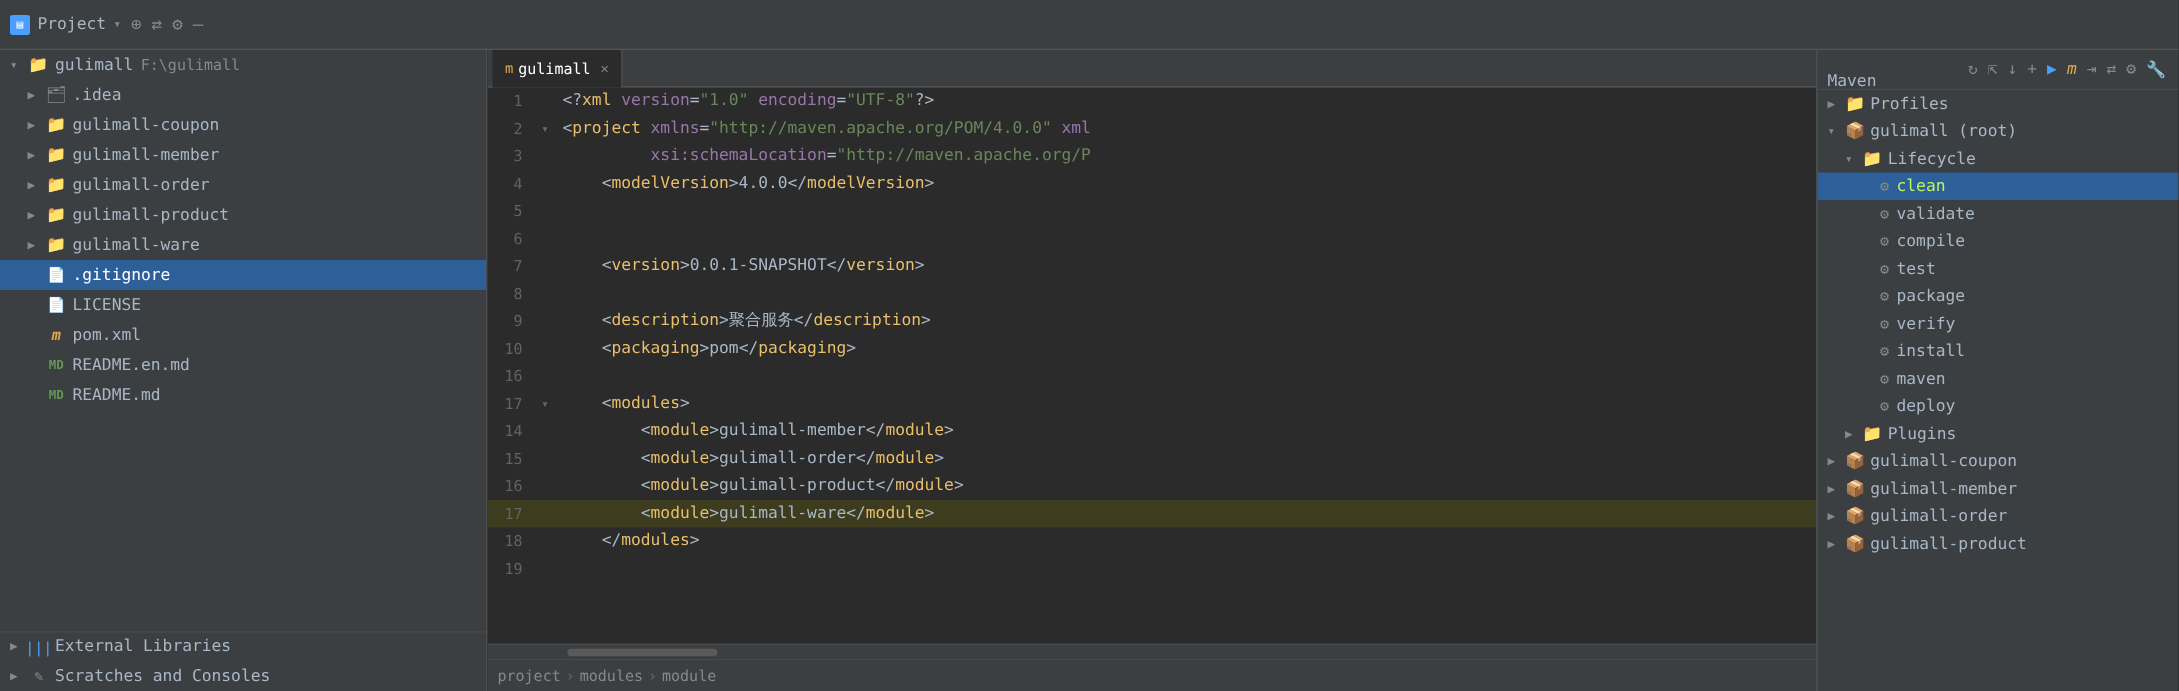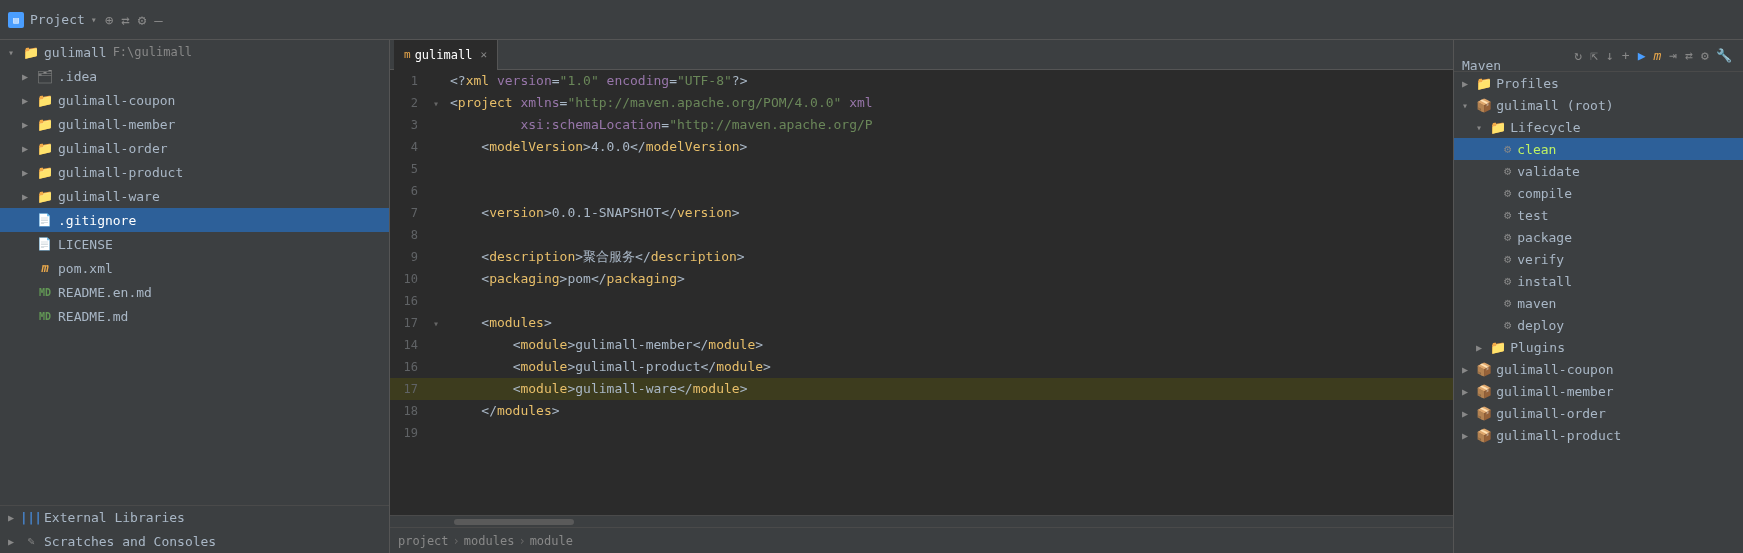--- a/index.html
+++ b/index.html
@@ -511,20 +511,25 @@
           <span class="line-content">    <span class="xml-bracket">&lt;</span><span class="xml-tag">modules</span><span class="xml-bracket">&gt;</span></span>
         </div>
 
 
         <div class="code-line">
           <span class="line-number">14</span>
           <span class="line-gutter"></span>
           <span class="line-content">        <span class="xml-bracket">&lt;</span><span class="xml-tag">module</span><span class="xml-bracket">&gt;</span><span class="xml-text">gulimall-member</span><span class="xml-bracket">&lt;/</span><span class="xml-tag">module</span><span class="xml-bracket">&gt;</span></span>
         </div>
 
+        <div class="code-line">
+          <span class="line-number">15</span>
+          <span class="line-gutter"></span>
+          <span class="line-content">        <span class="xml-bracket">&lt;</span><span class="xml-tag">module</span><span class="xml-bracket">&gt;</span><span class="xml-text">gulimall-order</span><span class="xml-bracket">&lt;/</span><span class="xml-tag">module</span><span class="xml-bracket">&gt;</span></span>
+        </div>
 
         <div class="code-line">
           <span class="line-number">16</span>
           <span class="line-gutter"></span>
           <span class="line-content">        <span class="xml-bracket">&lt;</span><span class="xml-tag">module</span><span class="xml-bracket">&gt;</span><span class="xml-text">gulimall-product</span><span class="xml-bracket">&lt;/</span><span class="xml-tag">module</span><span class="xml-bracket">&gt;</span></span>
         </div>
 
         <div class="code-line highlighted">
           <span class="line-number">17</span>
           <span class="line-gutter"></span>

